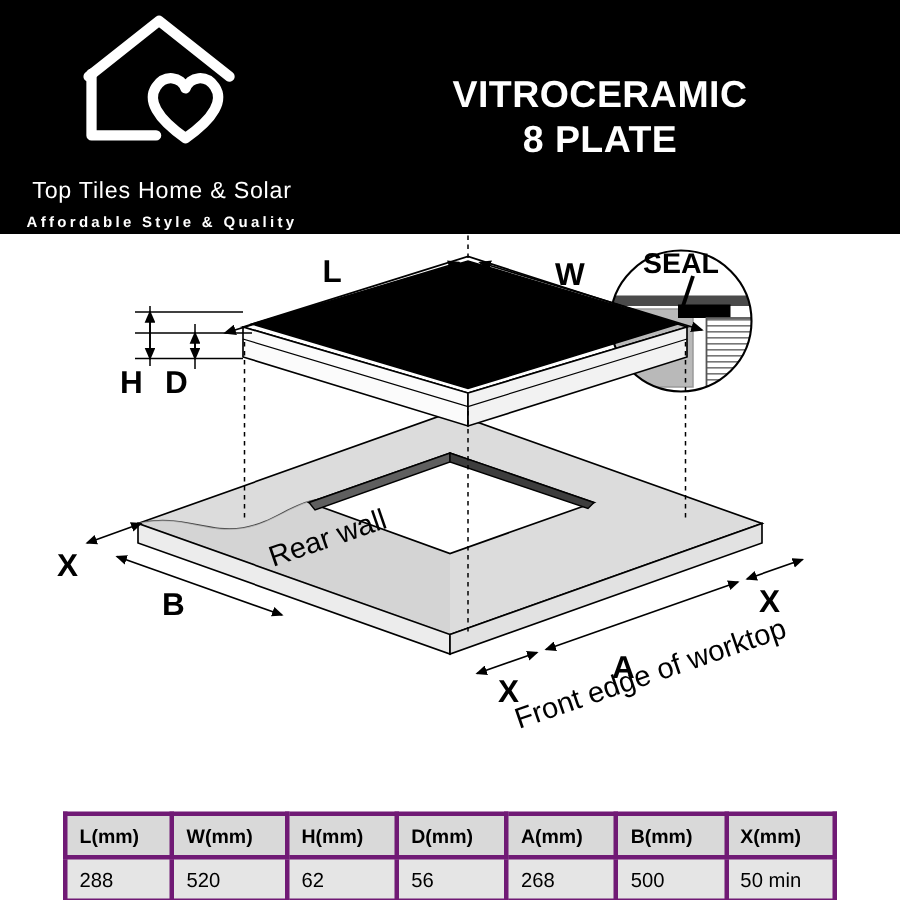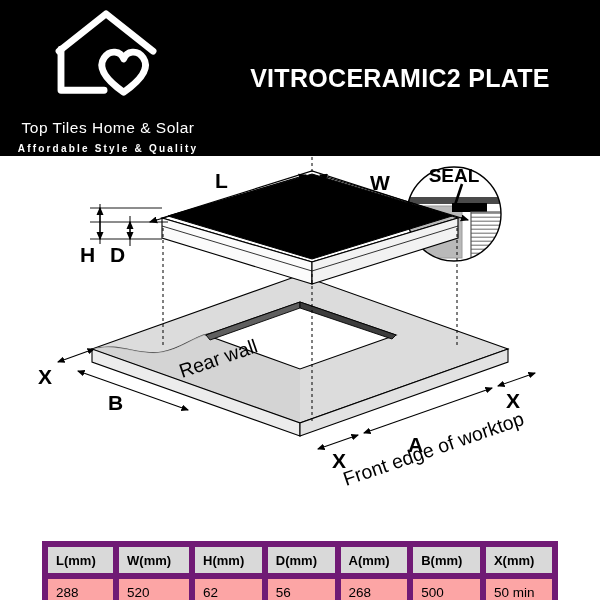--- a/index.html
+++ b/index.html
@@ -27,49 +27,49 @@
   .brand-name{
     font-size:15.5px;letter-spacing:.5px;color:#ffffff;
     margin-top:17px;white-space:nowrap;font-weight:400;
   }
   .brand-tag{
     font-size:10px;letter-spacing:2.2px;color:#ffffff;
     margin-top:6px;white-space:nowrap;font-weight:700;
   }
   .title-block{
     position:absolute;left:200px;top:0;width:400px;height:156px;
-    display:flex;flex-direction:row;align-items:center;justify-content:center;
+    display:flex;flex-direction:column;align-items:center;justify-content:center;
     color:#ffffff;
   }
   .title-line{
     font-weight:700;font-size:25px;line-height:30px;
     letter-spacing:.3px;white-space:nowrap;text-align:center;
   }
 
   
   .diagram{position:absolute;left:0;top:156px;width:600px;height:374px;}
   .diagram svg{display:block;}
 
   
   .spec-table-wrap{
     position:absolute;left:42px;top:541px;width:516px;
   }
   table.spec{
     border-collapse:collapse;width:516px;
     font-size:13.5px;color:#000;
   }
   table.spec th,table.spec td{
-    border:6px solid #701a75;
+    border:3px solid #701a75;
     padding:3px 8px;
     text-align:left;
     height:20px;
     white-space:nowrap;
   }
   table.spec th{background:#d9d9d9;font-weight:700;font-size:13px;}
-  table.spec td{background:#fca5a5;font-weight:400;}
+  table.spec td{background:#e5e5e5;font-weight:400;}
 </style>
 </head>
 <body>
 
 <div id="page">
 
   <div class="header-band">
 
     <div class="brand">
       <svg class="brand-mark" viewBox="0 0 120 96">
@@ -82,21 +82,21 @@
                  C 62 42, 73 44, 76 52
                  C 79 44, 90 42, 96 51
                  C 102 60, 96 72, 76 86 Z" fill="none" stroke="#ffffff" stroke-width="7" stroke-linejoin="round"></path>
       </svg>
       <div class="brand-name">Top Tiles Home &amp; Solar</div>
       <div class="brand-tag">Affordable Style &amp; Quality</div>
     </div>
 
     <div class="title-block">
       <div class="title-line">VITROCERAMIC</div>
-      <div class="title-line">2 PLATE</div>
+      <div class="title-line">8 PLATE</div>
     </div>
   </div>
 
   <div class="diagram">
     <svg width="600" height="374" viewBox="0 0 600 374">
 
       <defs>
         <pattern id="hatch" width="6" height="4" patternUnits="userSpaceOnUse">
           <rect width="6" height="4" fill="#ffffff"></rect>
           <line x1="0" y1="1.2" x2="6" y2="1.2" stroke="#777" stroke-width="1.1"></line>

